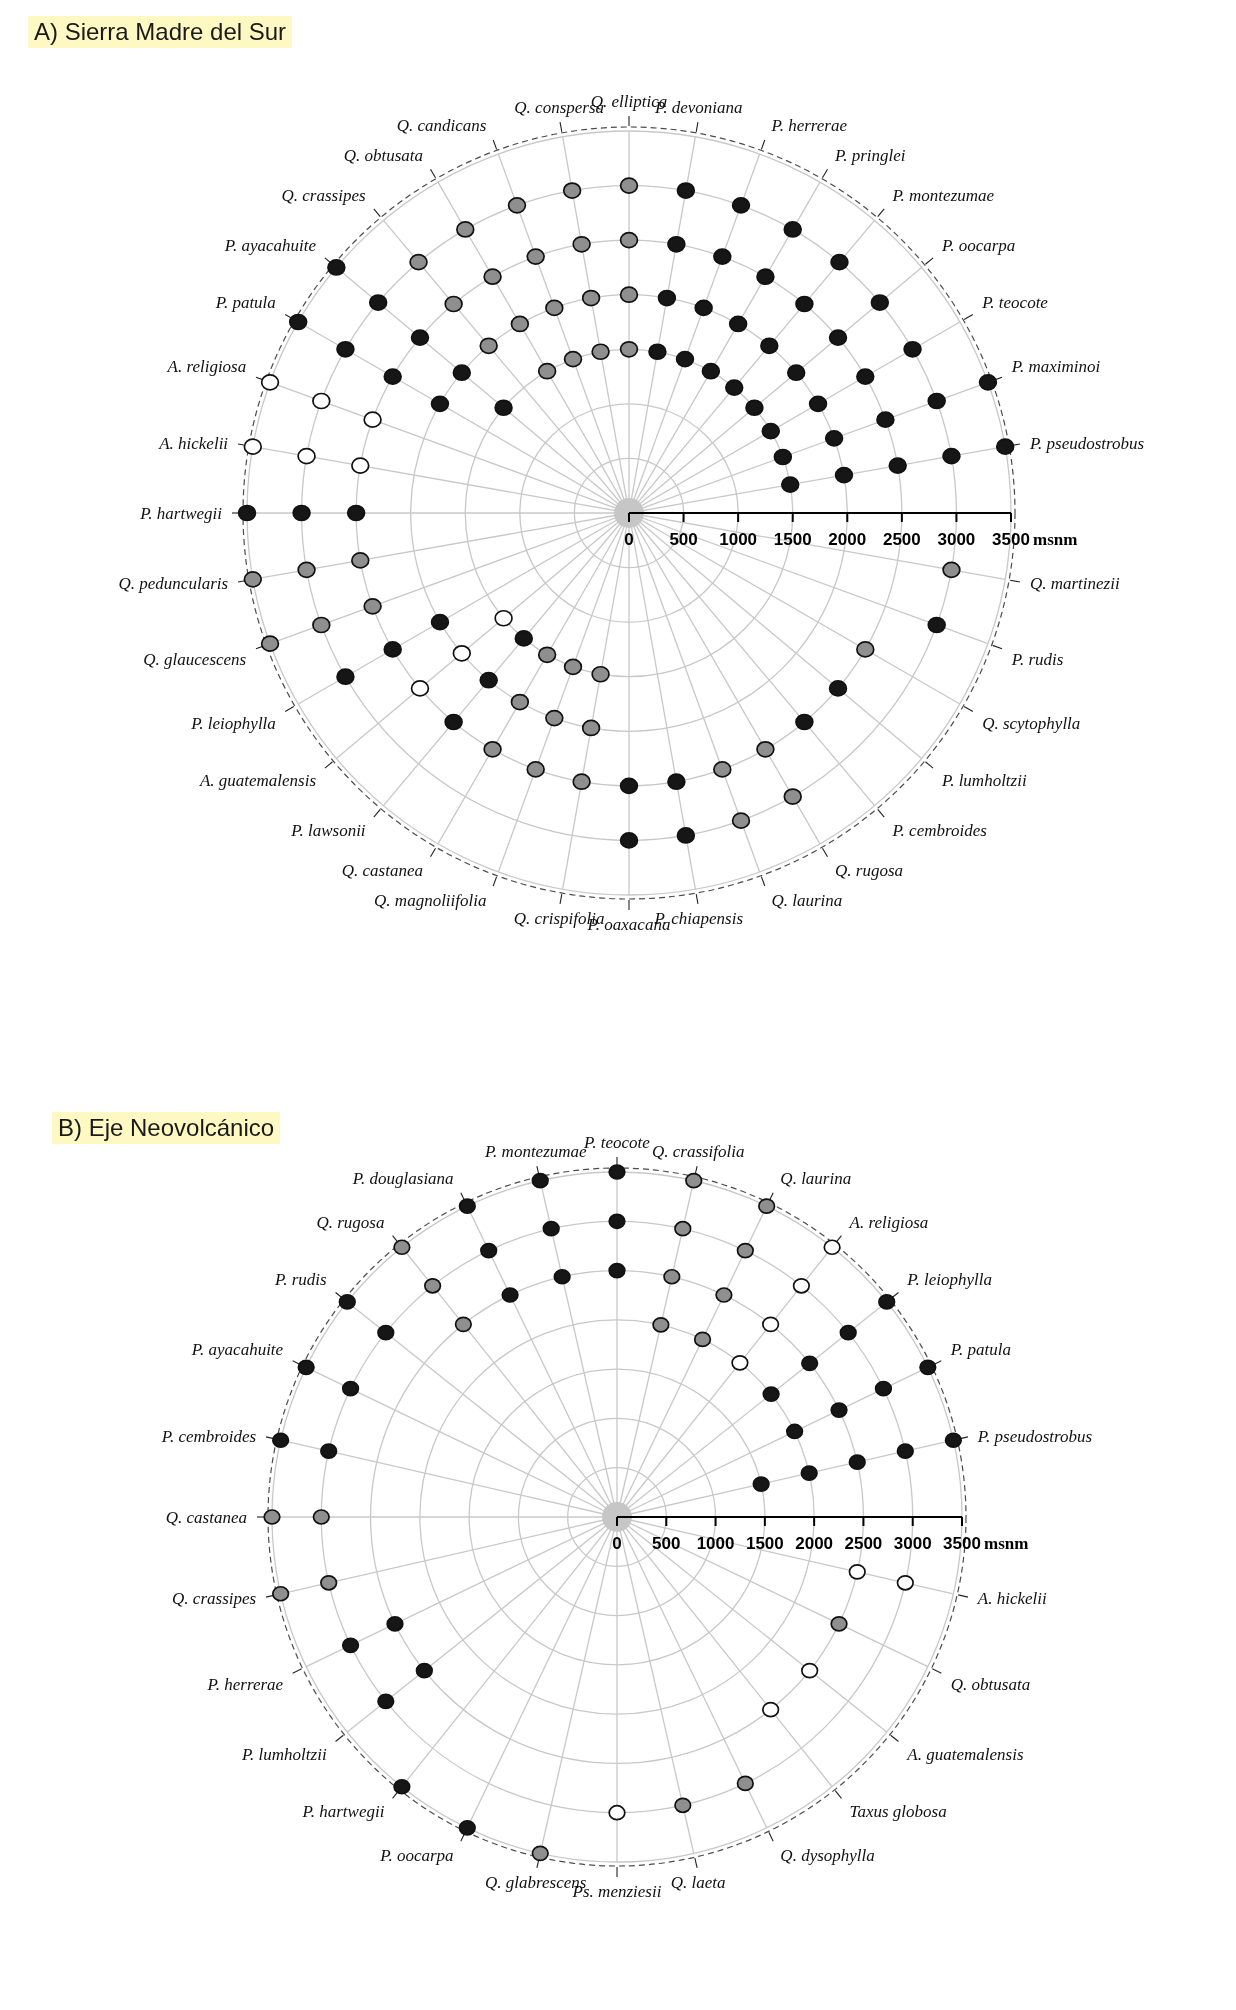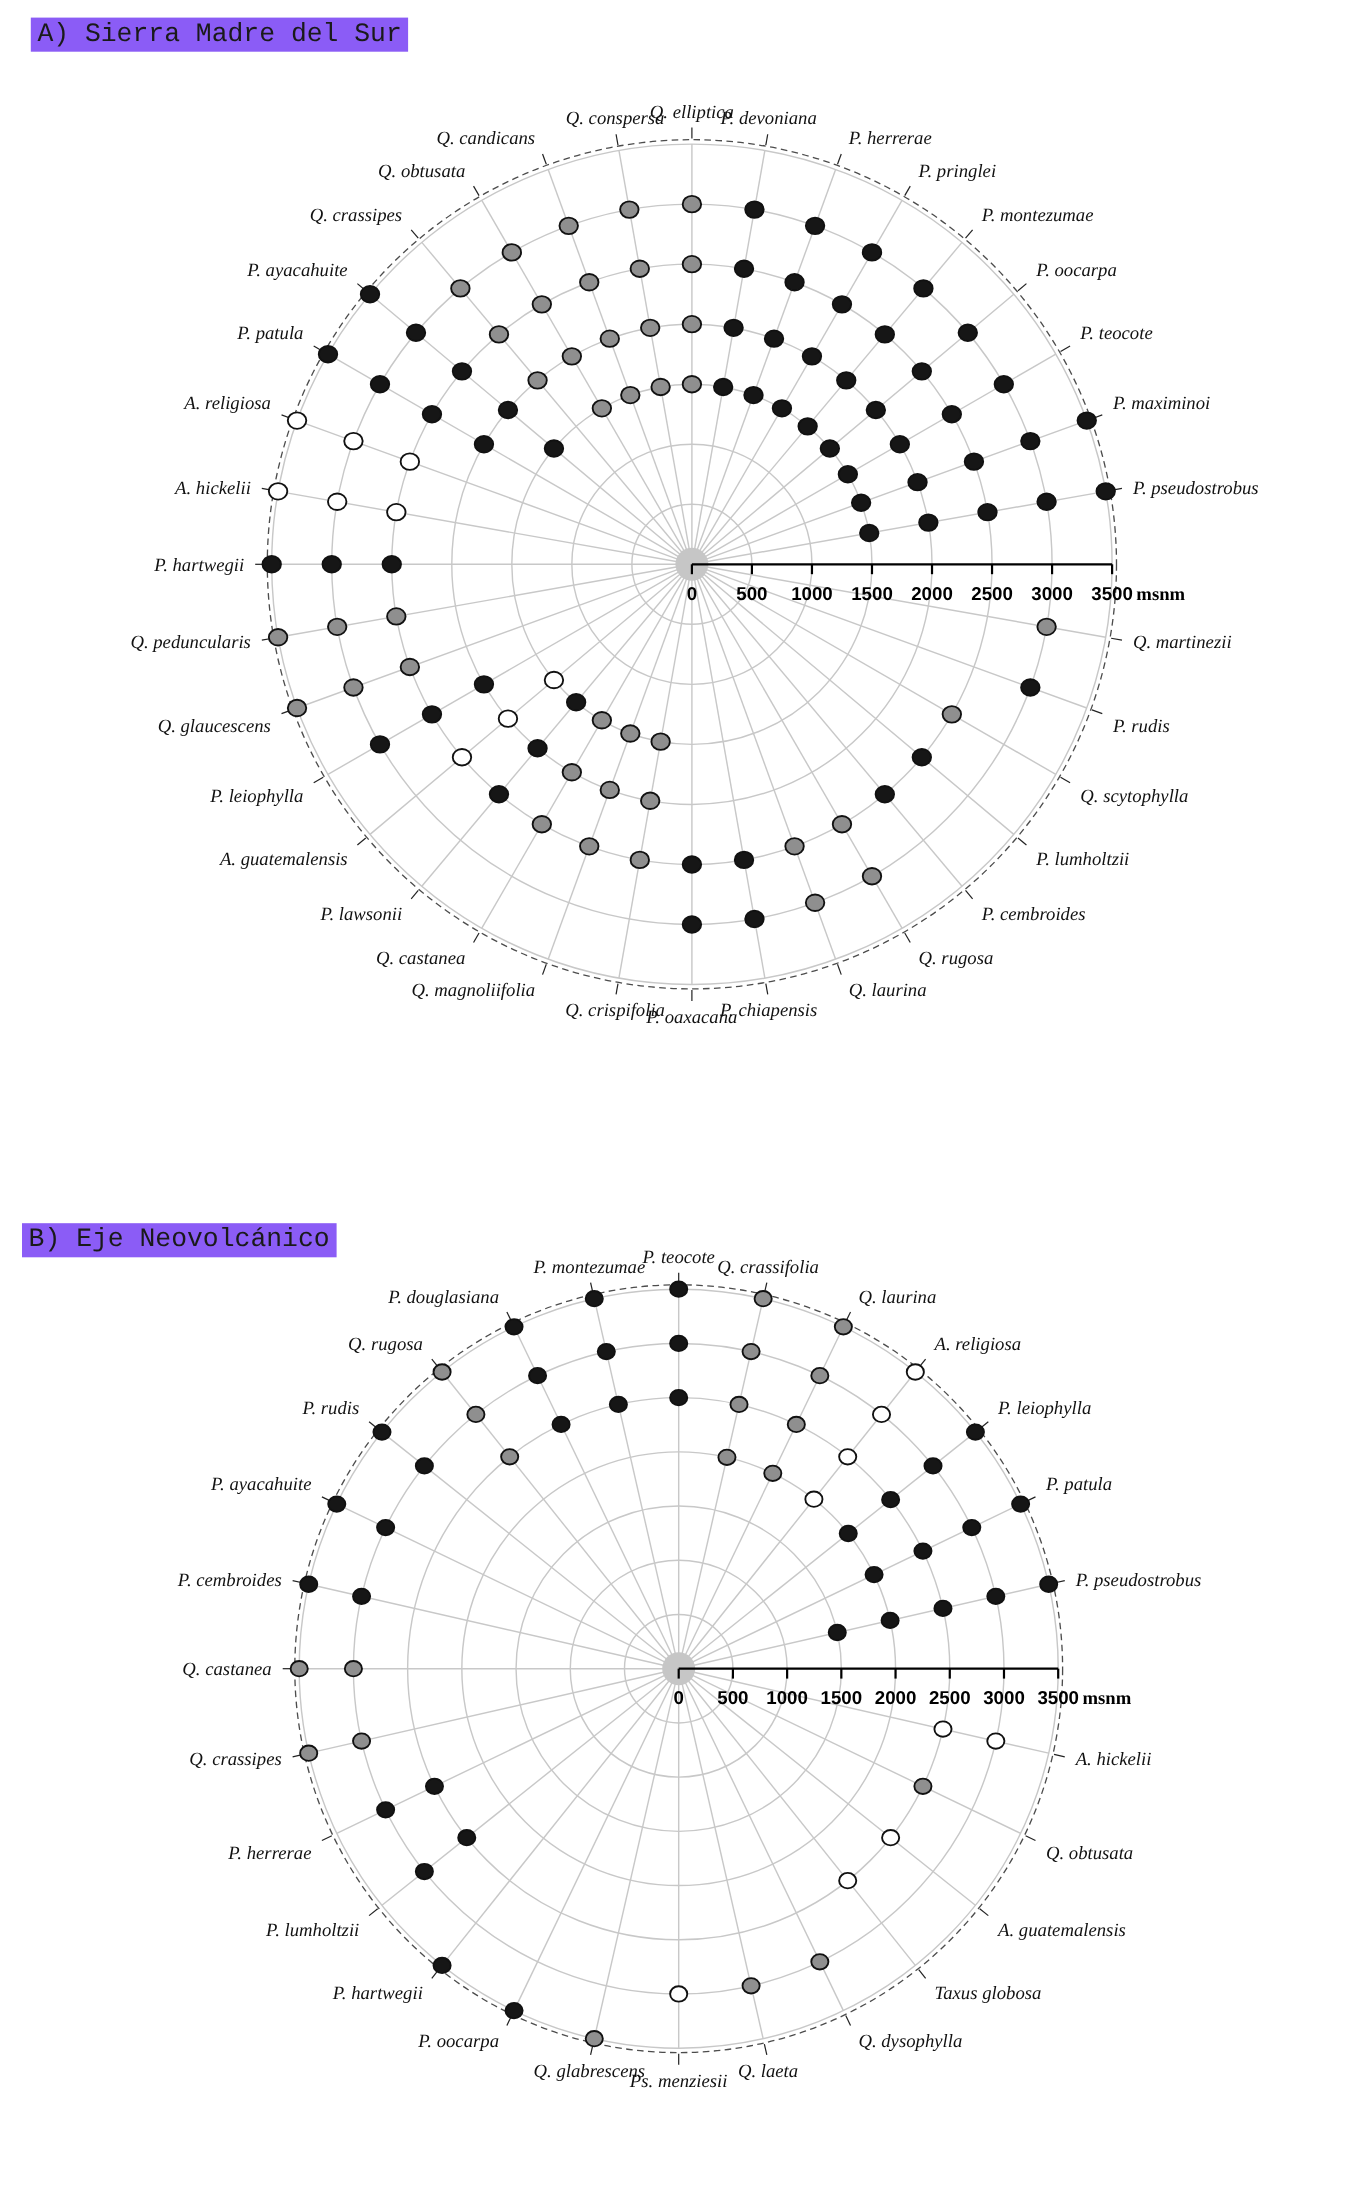--- a/index.html
+++ b/index.html
@@ -1,19 +1,19 @@
 <!DOCTYPE html>
 <html><head>
 <meta charset="utf-8">
 <style>
   html,body{margin:0;padding:0;background:#ffffff;}
   body{width:1236px;height:2010px;position:relative;font-family:"Liberation Sans",sans-serif;}
-  .panel-title{position:absolute;font-family:Liberation Mono, monospace;font-size:24px;color:#1a1a1a;background:#8b5cf6;padding:2px 6px;}
+  .panel-title{position:absolute;font-family:Liberation Sans, sans-serif;font-size:24px;color:#1a1a1a;background:#fef9c3;padding:2px 6px;}
   #title-a{left:28px;top:16px;}
-  #title-b{left:20px;top:1112px;}
+  #title-b{left:52px;top:1112px;}
   #figure-svg{position:absolute;left:0;top:0;}
   text.species-label{font-family:"Liberation Serif","DejaVu Serif",serif;font-style:italic;font-size:17px;fill:#111;}
   text.axis-tick-label{font-family:"Liberation Sans",sans-serif;font-weight:bold;font-size:17px;fill:#000;}
   text.axis-unit-label{font-family:"Liberation Serif","DejaVu Serif",serif;font-weight:bold;font-size:17px;fill:#000;}
 </style>
 </head>
 <body>
 
 <div class="panel-title" id="title-a">A) Sierra Madre del Sur</div>
 <div class="panel-title" id="title-b">B) Eje Neovolcánico</div>

